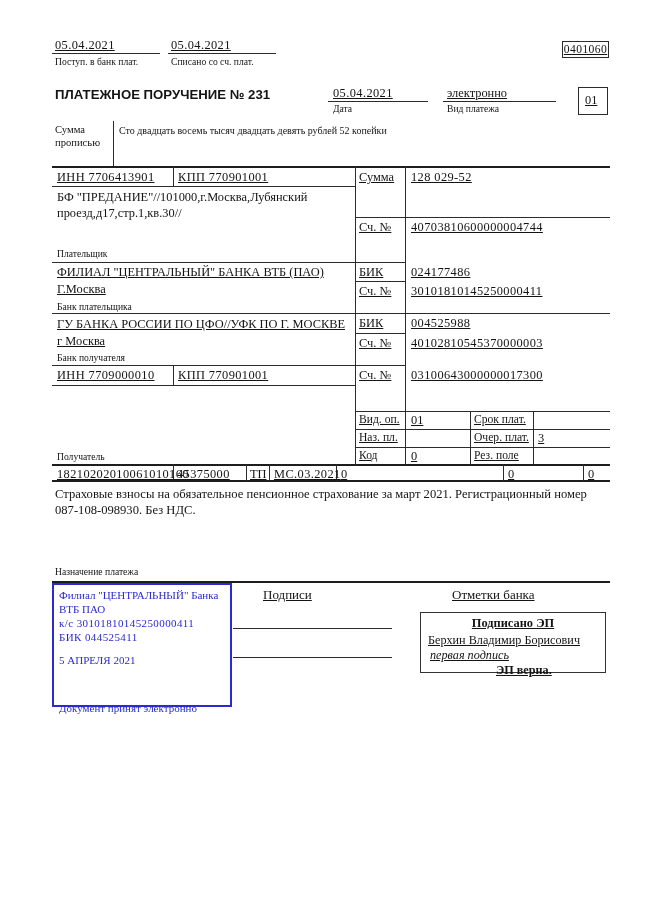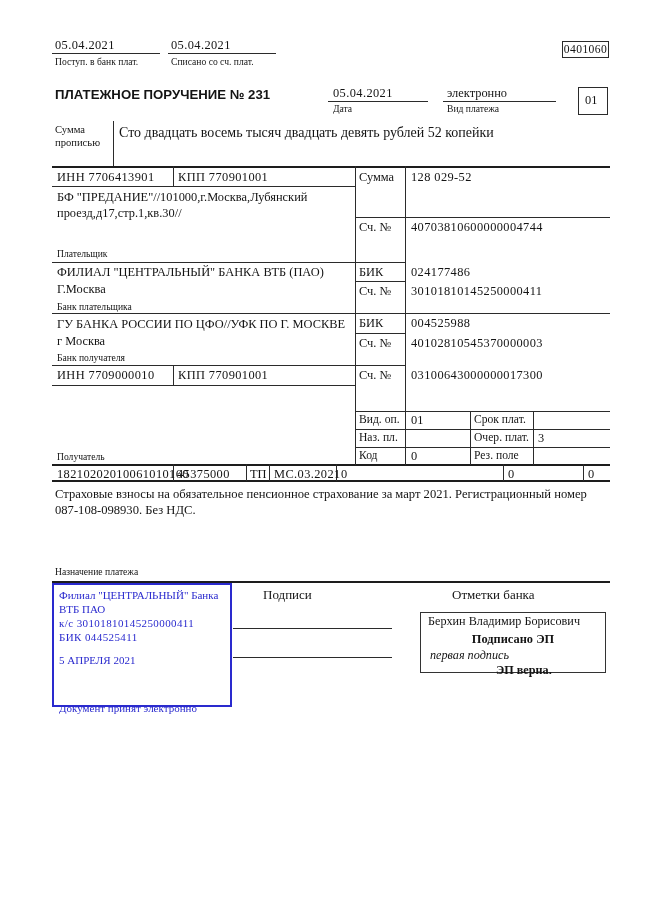--- a/index.html
+++ b/index.html
@@ -1,19 +1,19 @@
 <!DOCTYPE html>
 <html><head>
 <meta charset="utf-8">
 <style>
   html,body{margin:0;padding:0;background:#fff;}
   #doc{position:relative;width:660px;height:919px;background:#fff;overflow:hidden;
        font-family:"Liberation Serif",serif;color:#141414;}
   .abs{position:absolute;}
-  .t{font-size:12.4px;line-height:1.25;white-space:nowrap;}
+  .t{font-size:12.4px;line-height:1.25;white-space:nowrap;text-decoration:underline;}
   .tw{font-size:12.4px;line-height:1.3;white-space:normal;}
   .sm{font-size:9.6px;line-height:1.1;white-space:nowrap;}
   .bold{font-weight:bold;}
   .hline{position:absolute;background:#2b2b2b;height:1px;}
   .thick{height:2px;background:#1d1d1d;}
   .vline{position:absolute;background:#2b2b2b;width:1px;}
   .box{position:absolute;border:1px solid #2b2b2b;box-sizing:border-box;}
   .title{font-family:"Liberation Sans",sans-serif;font-weight:bold;font-size:13.2px;white-space:nowrap;}
   .blue{color:#2a2ace;}
   .stampbox{position:absolute;border:2px solid #2a2ace;box-sizing:border-box;}
@@ -50,21 +50,21 @@
 
   <div class="box" style="left:578px;top:87px;width:30px;height:28px;">
     <div class="t" style="margin:5px 0 0 6px;">01</div>
   </div>
 
   <div class="abs" style="left:55px;top:123px;width:56px;font-size:10.6px;line-height:1.25;">
     <div>Сумма</div>
     <div>прописью</div>
   </div>
   <div class="vline" style="left:113px;top:121px;height:46px;"></div>
-  <div class="abs tw" style="left:119px;top:124px;width:480px;font-size:14px;">Сто двадцать восемь тысяч двадцать девять рублей 52 копейки</div>
+  <div class="abs tw" style="left:119px;top:124px;width:480px;font-size:10px;">Сто двадцать восемь тысяч двадцать девять рублей 52 копейки</div>
 
   <div class="hline thick" style="left:52px;top:166px;width:558px;"></div>
   <div class="hline" style="left:52px;top:186px;width:303px;"></div>
   <div class="hline" style="left:355px;top:217px;width:255px;"></div>
   <div class="hline" style="left:52px;top:262px;width:353px;"></div>
   <div class="hline" style="left:355px;top:281px;width:50px;"></div>
   <div class="hline" style="left:52px;top:313px;width:558px;"></div>
   <div class="hline" style="left:355px;top:333px;width:50px;"></div>
   <div class="hline" style="left:52px;top:365px;width:353px;"></div>
   <div class="hline" style="left:52px;top:385px;width:303px;"></div>
@@ -160,19 +160,19 @@
       <div class="num">к/с 30101810145250000411</div>
       <div class="num">БИК 044525411</div>
       <div style="height:9px;"></div>
       <div>5 АПРЕЛЯ 2021</div>
       <div style="height:34px;"></div>
       <div>Документ принят электронно</div>
     </div>
   </div>
 
   <div class="epbox" style="left:420px;top:612px;width:186px;height:61px;">
+    <div class="t bold" style="text-align:center;margin-top:3px;font-size:12.4px;">Подписано ЭП</div>
     <div class="t" style="margin:1px 0 0 7px;font-size:12.2px;">Берхин Владимир Борисович</div>
-    <div class="t bold" style="text-align:center;margin-top:3px;font-size:12.4px;">Подписано ЭП</div>
     <div class="t it" style="margin:0 0 0 9px;font-size:12.2px;">первая подпись</div>
     <div class="t bold" style="margin:0 0 0 75px;font-size:12.2px;">ЭП верна.</div>
   </div>
 
 </div>
 
 </body></html>

